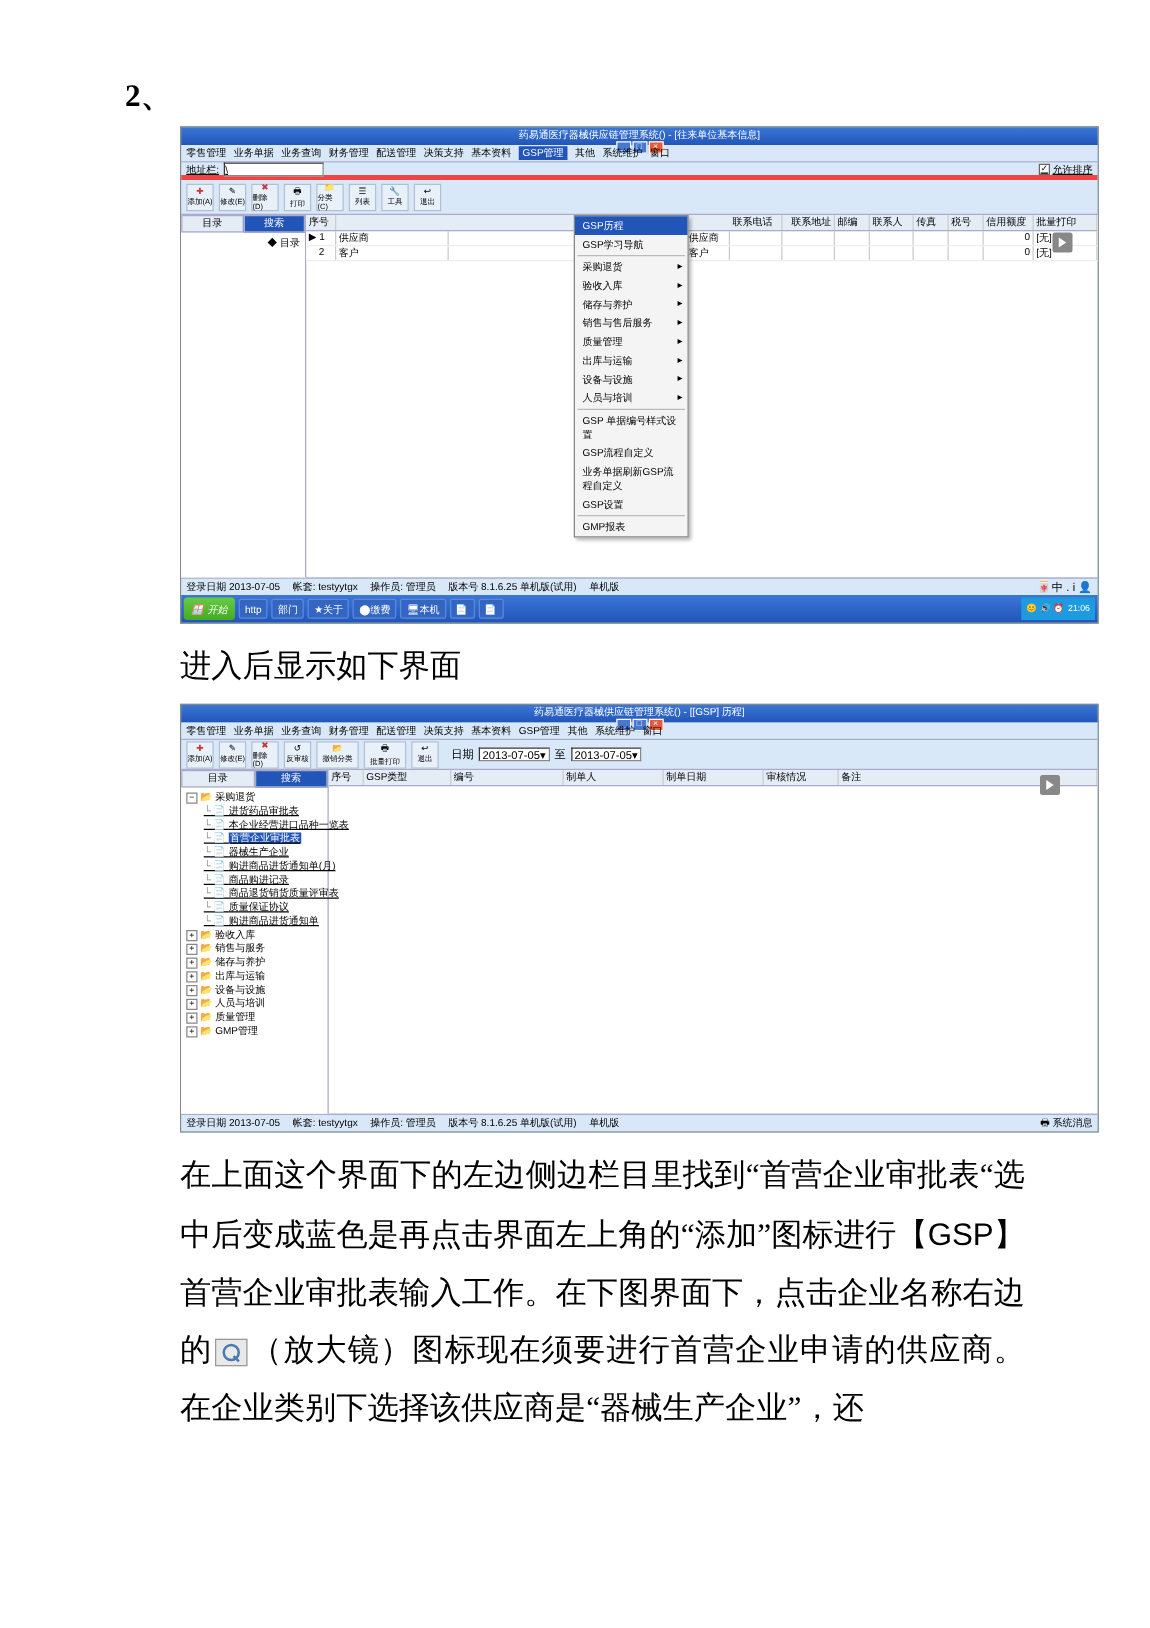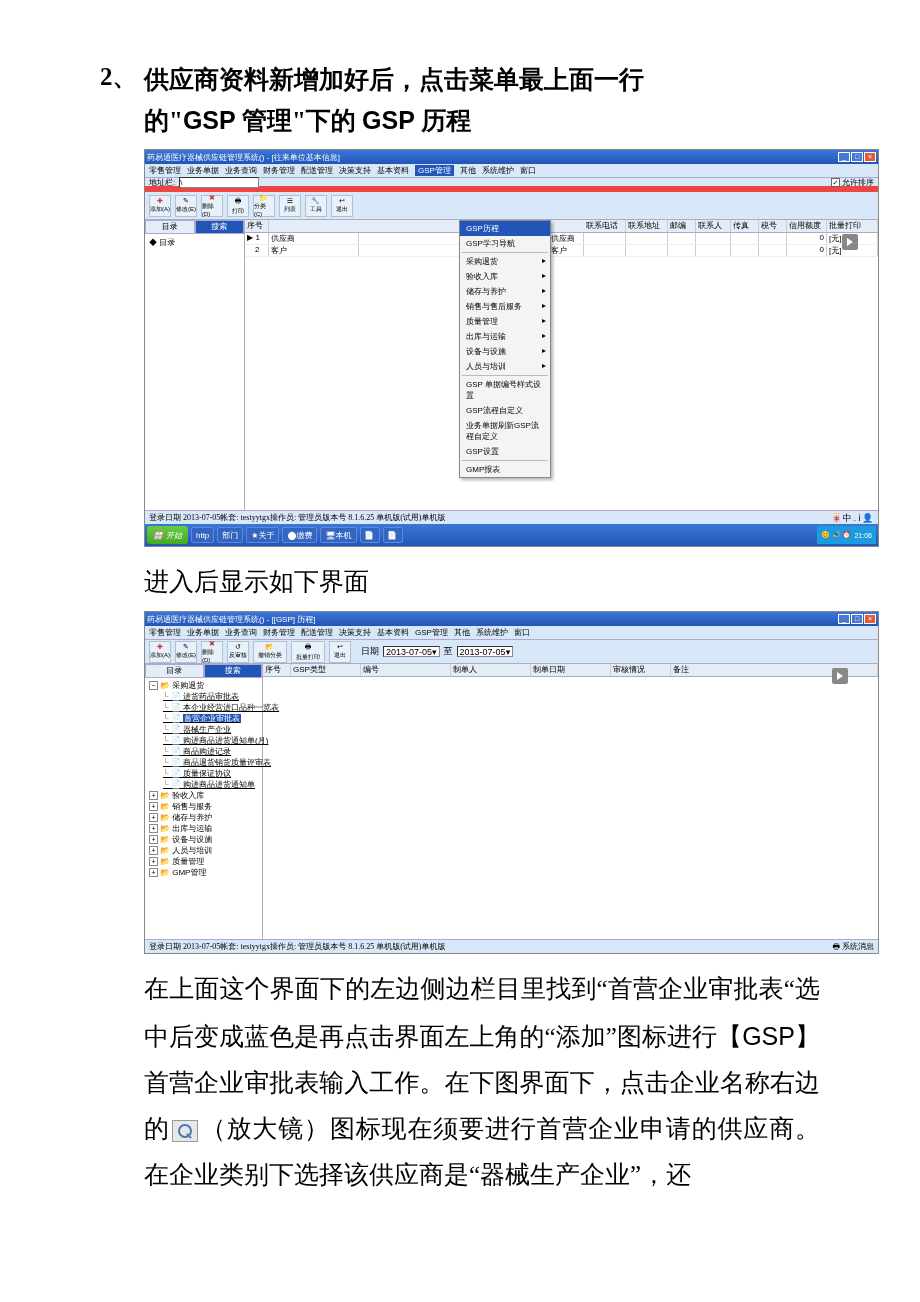--- a/index.html
+++ b/index.html
@@ -3,48 +3,48 @@
 <meta charset="utf-8">
 <style>
   * { box-sizing: border-box; margin: 0; padding: 0; }
   body { width: 920px; background: #fff; font-family: "SimSun", serif; color: #000; padding: 60px 100px 40px 100px; }
   .step-head { display: flex; align-items: flex-start; margin-bottom: 8px; }
   .step-num { font-weight: bold; font-size: 25px; width: 44px; flex-shrink: 0; }
   .step-text { font-size: 25px; line-height: 1.6; font-weight: bold; }
   .step-text .en { font-family: Arial, sans-serif; }
   .sshot { width: 735px; margin-left: 44px; border: 1px solid #888; background: #86c5e0; font-family: "SimSun", Arial, sans-serif; font-size: 9px; color: #000; position: relative; }
   
-  .titlebar { height: 14px; background: linear-gradient(#3b77d6, #2255b8); display: flex; align-items: center; justify-content: space-between; color: #fff; padding: 0 2px; font-size: 8px; }
+  .titlebar { height: 14px; background: linear-gradient(#3b77d6, #2255b8); display: flex; align-items: center; justify-content: space-between; color: #fff; padding: 0 2px; font-size: 8px; flex-direction: column; }
   .winbtns { display: flex; gap: 1px; }
   .winbtn { width: 12px; height: 10px; background: #4878d0; border: 1px solid #fff; font-size: 7px; line-height: 8px; text-align: center; color: #fff; }
   .winbtn.close { background: #e25b3a; }
   .menubar { height: 14px; background: #d8e8f8; display: flex; align-items: center; padding: 0 4px; gap: 6px; font-size: 8px; border-bottom: 1px solid #aac; }
   .menubar .hl { background: #2255b8; color: #fff; padding: 0 3px; }
   .toolbar { height: 28px; background: #d8e8f8; display: flex; align-items: center; gap: 4px; padding: 2px 4px; border-bottom: 1px solid #aac; }
   .tbtn { width: 22px; height: 22px; border: 1px solid #b0c0d0; background: #e8f0fa; display: flex; align-items: center; justify-content: center; font-size: 7px; flex-direction: column; }
-  .addrbar { height: 14px; background: #d8e8f8; display: flex; align-items: center; padding: 0 4px; font-size: 8px; border-bottom: 6px solid #ef4444; gap: 4px; }
+  .addrbar { height: 14px; background: #d8e8f8; display: flex; align-items: center; padding: 0 4px; font-size: 8px; border-bottom: 4px solid #ef4444; gap: 4px; text-decoration: underline; }
   .addrinput { background: #fff; border: 1px inset #888; height: 11px; flex: 0 0 80px; }
   .body1 { display: flex; height: 290px; background: #fff; }
   .leftcol { width: 100px; border-right: 1px solid #aac; background: #fff; display: flex; flex-direction: column; }
   .tabs { height: 14px; display: flex; font-size: 8px; }
   .tab { flex: 1; text-align: center; background: #e4ecf6; border: 1px solid #aac; }
   .tab.sel { background: #2255b8; color: #fff; }
   .tree { flex: 1; padding: 2px; font-size: 8px; }
-  .treeitem { padding: 1px 2px; }
+  .treeitem { padding: 1px 2px; text-align: right; }
   .main1 { flex: 1; position: relative; }
   .grid { width: 100%; background: #fff; }
   .ghead { display: flex; background: #e4ecf6; border-bottom: 1px solid #aac; height: 13px; font-size: 8px; }
   .gcell { border-right: 1px solid #ccc; padding: 0 2px; overflow: hidden; white-space: nowrap; }
   .grow { display: flex; border-bottom: 1px solid #eee; height: 12px; font-size: 8px; }
   .dropdown { position: absolute; top: 0; left: 214px; width: 92px; background: #f4f4f4; border: 1px solid #888; box-shadow: 2px 2px 3px rgba(0,0,0,.3); font-size: 8px; z-index: 5; }
   .dd-item { padding: 2px 6px; border-bottom: 0; position: relative; }
   .dd-item.hl { background: #2255b8; color: #fff; }
   .dd-item .arr { position: absolute; right: 4px; }
   .dd-sep { height: 1px; background: #bbb; margin: 1px 2px; }
-  .status { height: 14px; background: #d8e8f8; display: flex; align-items: center; font-size: 8px; padding: 0 4px; border-top: 1px solid #aac; font-family: Liberation Serif, serif; }
+  .status { height: 14px; background: #d8e8f8; display: flex; align-items: center; font-size: 8px; padding: 0 4px; gap: 10px; border-top: 1px solid #aac; }
   .taskbar { height: 22px; background: linear-gradient(#3b77d6, #2255b8); display: flex; align-items: center; padding: 0 2px; gap: 3px; font-size: 8px; color: #fff; }
   .startbtn { height: 18px; background: linear-gradient(#6c4, #4a2); border-radius: 3px; padding: 0 6px; display: flex; align-items: center; gap: 3px; color: #fff; font-style: italic; }
   .task { background: #3465c0; border: 1px solid #5a8ae0; height: 16px; padding: 0 4px; display: flex; align-items: center; border-radius: 2px; }
   .tray { margin-left: auto; background: #1e9be0; height: 18px; padding: 0 4px; display: flex; align-items: center; gap: 3px; font-size: 7px; }
   
   .body2 { display: flex; height: 275px; background: #fff; }
   .leftcol2 { width: 118px; border-right: 1px solid #aac; background: #fff; }
   .tree2 { padding: 2px 2px 2px 4px; font-size: 8px; line-height: 11px; }
   .node { white-space: nowrap; }
   .node .ex { display: inline-block; width: 9px; height: 9px; border: 1px solid #888; text-align: center; line-height: 7px; font-size: 7px; margin-right: 2px; background: #fff; }
@@ -58,24 +58,20 @@
   .inline-icon::after { content: ""; position: absolute; width: 10px; height: 10px; border: 2px solid #4a78b0; border-radius: 50%; left: 5px; top: 3px; }
   .inline-icon::before { content: ""; position: absolute; width: 2px; height: 6px; background: #4a78b0; transform: rotate(-45deg); left: 15px; top: 12px; }
   .play-badge { width: 16px; height: 16px; background: #888; border-radius: 2px; display: flex; align-items: center; justify-content: center; }
   .play-badge::after { content: ""; border-left: 6px solid #fff; border-top: 4px solid transparent; border-bottom: 4px solid transparent; }
 </style>
 </head>
 <body>
 
 <div class="step-head">
   <div class="step-num">2、</div>
-  <div class="step-text">
-    <span>供应商资料新增加好后，点击菜单最上面一行</span><br>
-    <span>的"</span><span class="en">GSP</span><span> 管理"下的 </span><span class="en">GSP</span><span> 历程</span>
-  </div>
 </div>
 
 <div class="sshot">
   <div class="titlebar">
     <span>药易通医疗器械供应链管理系统() - [往来单位基本信息]</span>
     <div class="winbtns">
       <div class="winbtn">_</div>
       <div class="winbtn">□</div>
       <div class="winbtn close">×</div>
     </div>
@@ -146,21 +142,21 @@
       </div>
     </div>
     <div class="main1">
       <div class="grid">
         <div class="ghead">
           <div class="gcell" style="width:24px;">序号</div>
           <div class="gcell" style="width:90px;margin-top:46px;">单位名称</div>
           <div class="gcell" style="width:190px;"></div>
           <div class="gcell" style="width:35px;margin-top:14px;">类型</div>
           <div class="gcell" style="width:42px;">联系电话</div>
-          <div class="gcell" style="width:42px;">联系地址</div>
+          <div class="gcell" style="width:42px;text-align:right;">联系地址</div>
           <div class="gcell" style="width:28px;">邮编</div>
           <div class="gcell" style="width:35px;">联系人</div>
           <div class="gcell" style="width:28px;">传真</div>
           <div class="gcell" style="width:28px;">税号</div>
           <div class="gcell" style="width:40px;">信用额度</div>
           <div class="gcell" style="flex:1;">批量打印</div>
         </div>
         <div class="grow">
           <div class="gcell" style="width:24px;">▶ <span>1</span></div>
           <div class="gcell" style="width:90px;">供应商</div>

